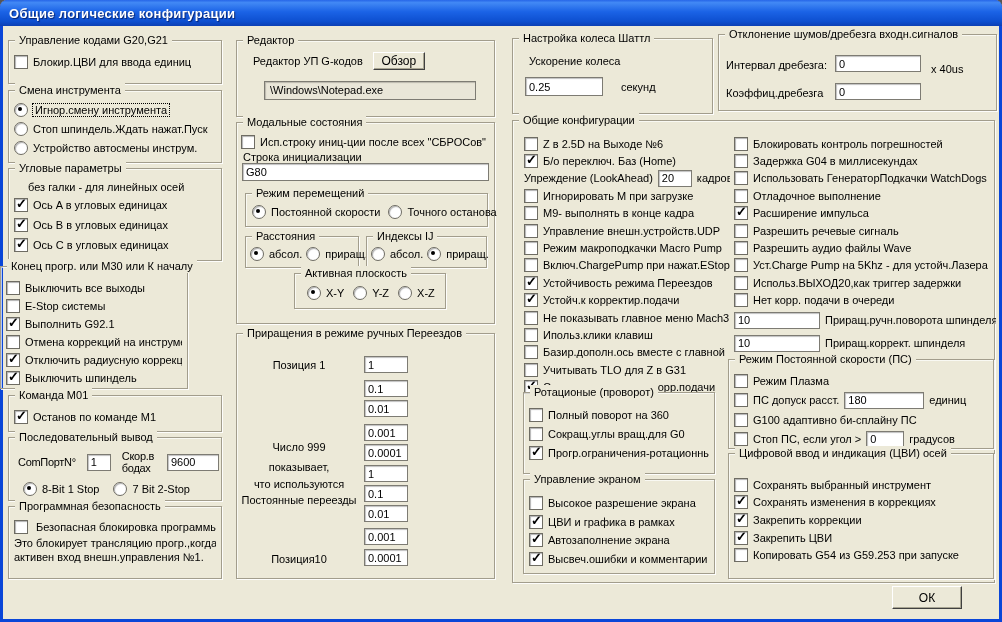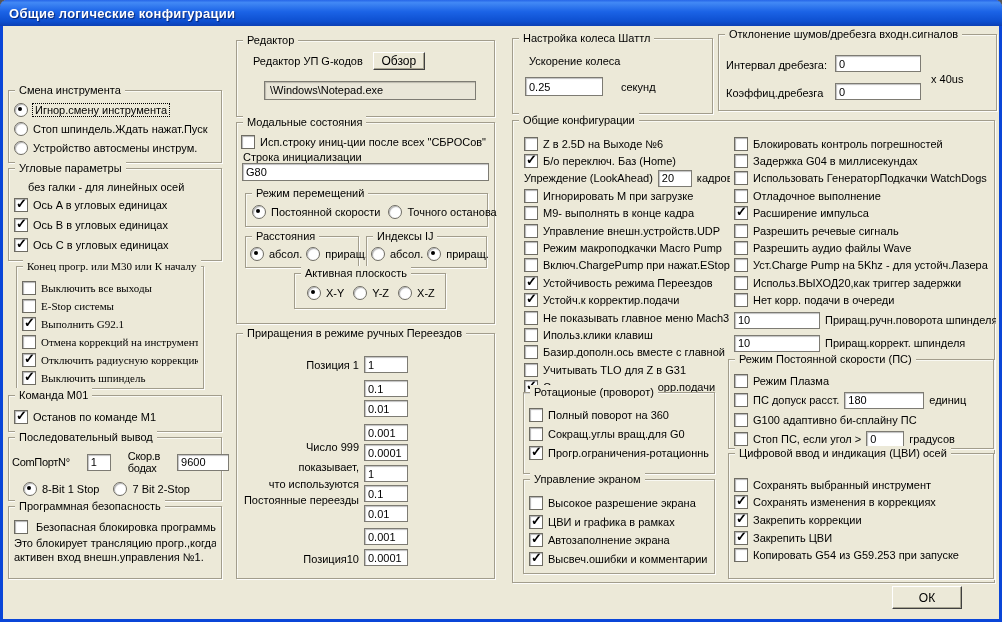--- a/index.html
+++ b/index.html
@@ -50,31 +50,40 @@
   #grp-safety .row:nth-child(n+2){height:14px;}
   .gc-left .row,.gc-right .row{height:17.4px;}
   .gc-right .row:nth-child(11),.gc-right .row:nth-child(12){height:23px;}
   #grp-rot .row{height:19px;}
   #grp-screen .rows{padding-top:14px;}
   #grp-screen .row{height:18.5px;}
   #grp-cv .row:nth-child(2),#grp-cv .row:nth-child(4){height:22px;}
   #grp-dro .rows{padding-top:22px;}
   #grp-dro .row{height:17.6px;}
   .jog-inp{position:absolute;left:127px;width:44px;height:17px;}
-  .jog-label{position:absolute;left:2px;width:120px;text-align:right;padding-right:8px;white-space:nowrap;}
+  .jog-label{position:absolute;left:2px;width:120px;text-align:center;padding-right:8px;white-space:nowrap;}
   .jog-label.pos{padding-right:22px;}
 </style>
 </head>
 <body>
 
 <div id="win">
   <div id="titlebar">
     <span class="t">Общие логические конфигурации</span>
   </div>
 
+  <div class="group" id="grp-g20" style="left:8px;top:40px;width:214px;height:44px;">
+    <span class="legend">Управление кодами G20,G21</span>
+    <div class="rows">
+        <div class="row">
+          <span class="cb"></span>
+          <span class="lbl">Блокир.ЦВИ для ввода единиц</span>
+        </div>
+      </div>
+  </div>
 
   <div class="group" id="grp-tool" style="left:8px;top:90px;width:214px;height:73px;">
     <span class="legend">Смена инструмента</span>
     <div class="rows" style="padding-top:9px;">
         <div class="row">
           <span class="rb on"></span>
           <span class="lbl focus">Игнор.смену инструмента</span>
         </div>
         <div class="row">
           <span class="rb"></span>
@@ -101,21 +110,21 @@
           <span class="cb on"></span>
           <span class="lbl">Ось B в угловых единицах</span>
         </div>
         <div class="row">
           <span class="cb on"></span>
           <span class="lbl">Ось C в угловых единицах</span>
         </div>
       </div>
   </div>
 
-  <div class="group" id="grp-end" style="left:16px;top:266px;width:188px;height:123px;font-family:Liberation Serif, serif;">
+  <div class="group" id="grp-end" style="left:0;top:266px;width:188px;height:123px;">
     <span class="legend">Конец прогр. или M30 или К началу</span>
     <div class="rows">
         <div class="row">
           <span class="cb"></span>
           <span class="lbl">Выключить все выходы</span>
         </div>
         <div class="row">
           <span class="cb"></span>
           <span class="lbl">E-Stop системы</span>
         </div>
@@ -143,21 +152,21 @@
     <div class="rows">
         <div class="row">
           <span class="cb on"></span>
           <span class="lbl">Останов по команде M1</span>
         </div>
       </div>
   </div>
 
   <div class="group" id="grp-serial" style="left:8px;top:437px;width:214px;height:64px;">
     <span class="legend">Последовательный вывод</span>
-    <div class="hrow tight" style="gap:17px;padding:12px 2px 0 3px;">
+    <div class="hrow tight" style="gap:11px;padding:12px 2px 0 3px;margin-left:6px;">
       <span class="lbl">ComПортN°</span>
       <input class="inp" style="width: 24px;" value="1">
       <span class="lbl">Скор.в бодах</span>
       <input class="inp" style="width: 52px;" value="9600">
     </div>
     <div class="hrow" style="padding:6px 0 0 14px;gap:14px;">
         <div class="row">
           <span class="rb on"></span>
           <span class="lbl">8-Bit 1 Stop</span>
         </div>
@@ -285,21 +294,21 @@
     <span class="legend">Настройка колеса Шаттл</span>
     <span class="abs" style="left:16px;top:16px;">Ускорение колеса</span>
     <input class="inp abs" style="left: 12px; top: 38px; width: 78px; height: 19px;" value="0.25">
     <span class="abs" style="left:108px;top:42px;">секунд</span>
   </div>
 
   <div class="group" id="grp-debounce" style="left:718px;top:34px;width:279px;height:77px;">
     <span class="legend">Отклонение шумов/дребезга входн.сигналов</span>
     <span class="abs" style="left:7px;top:24px;">Интервал дребезга:</span>
     <input class="inp abs" style="left: 116px; top: 20px; width: 86px; height: 17px;" value="0">
-    <span class="abs" style="left:212px;top:38px;">x 40us</span>
+    <span class="abs" style="left:212px;top:28px;">x 40us</span>
     <span class="abs" style="left:7px;top:52px;">Коэффиц.дребезга</span>
     <input class="inp abs" style="left: 116px; top: 48px; width: 86px; height: 17px;" value="0">
   </div>
 
   <div class="group" id="grp-general" style="left:512px;top:120px;width:483px;height:463px;">
     <span class="legend">Общие конфигурации</span>
     <div class="rows gc-left abs" style="left:6px;top:2px;width:206px;padding-top:12px;">
         <div class="row">
           <span class="cb"></span>
           <span class="lbl">Z в 2.5D на Выходе №6</span>

